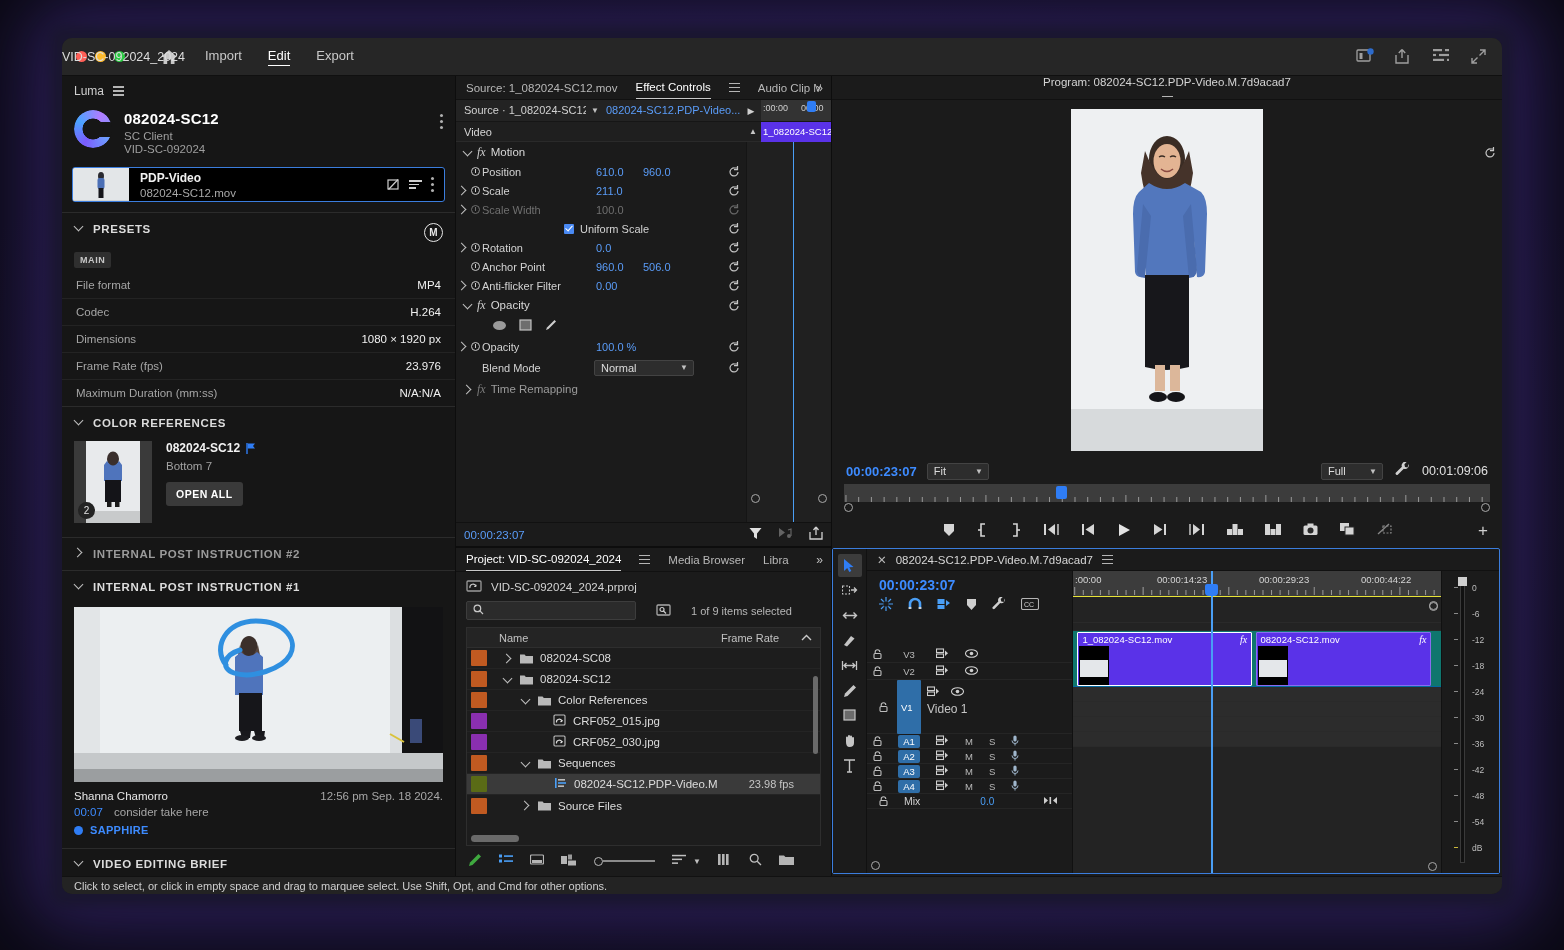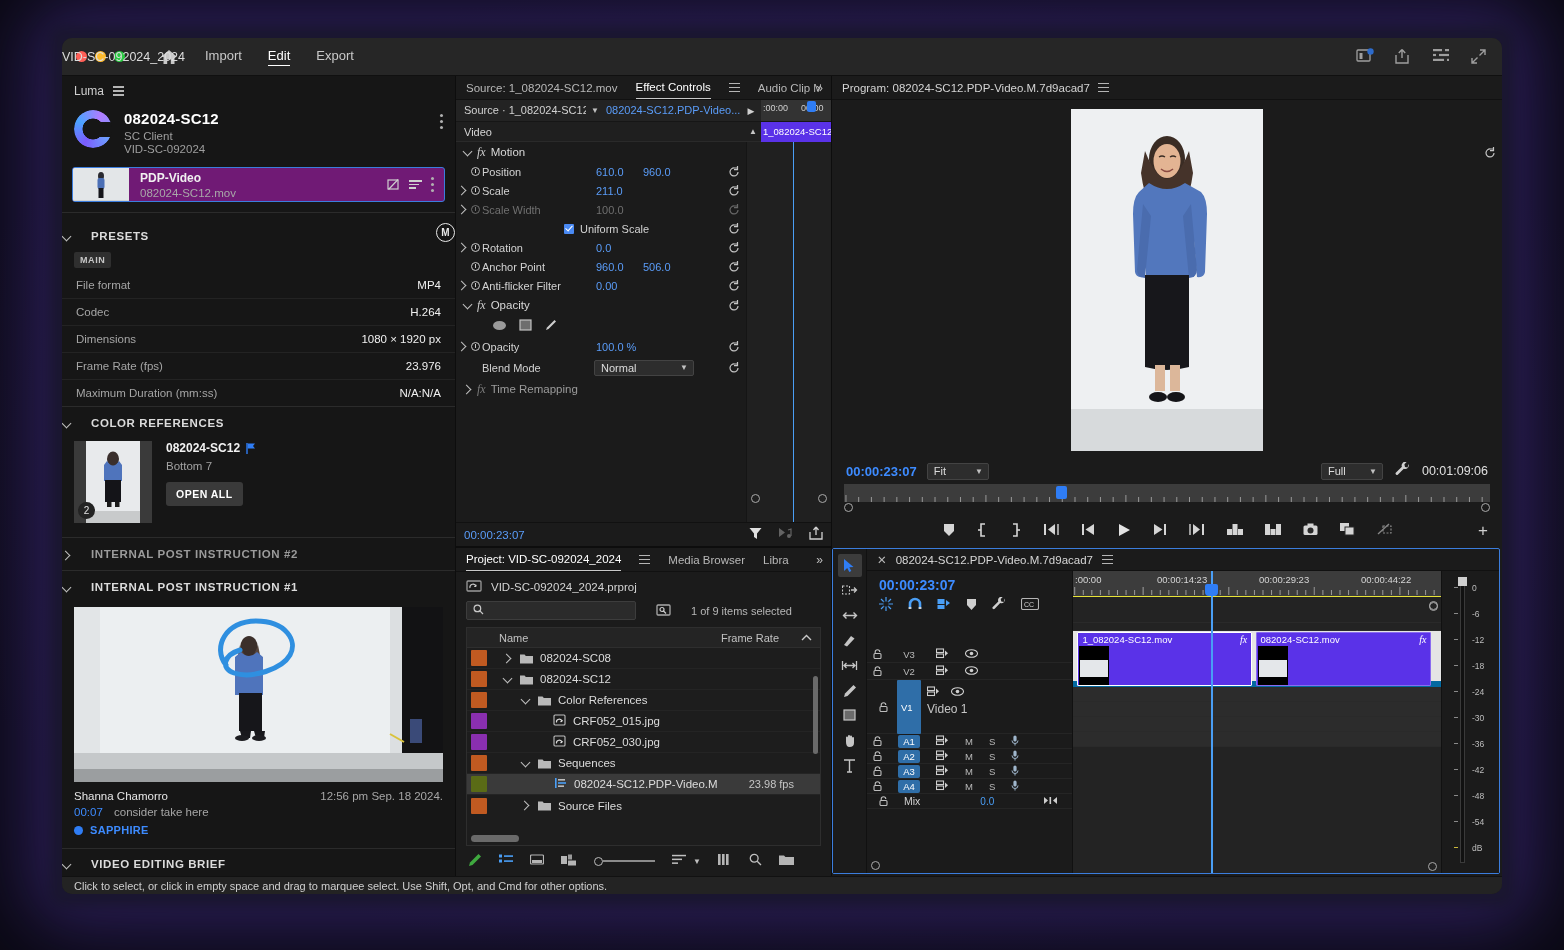--- a/index.html
+++ b/index.html
@@ -69,32 +69,32 @@
             mask: radial-gradient(circle, transparent 38%, #000 40%);
     position: relative; flex: none; }
   .proj-logo::after { content:''; position:absolute; right:-1px; top:12px; width:16px; height:15px; background:#161616; border-radius:3px; }
   .proj-texts .t1 { font-size: 15px; font-weight: bold; color: #fff; letter-spacing: .2px; }
   .proj-texts .t2 { font-size: 11.5px; color: #9e9e9e; margin-top: 3px; }
   .proj-texts .t3 { font-size: 11.5px; color: #9e9e9e; margin-top: 1px; }
   .kebab { margin-left: auto; display:flex; flex-direction:column; gap:3px; padding-top:4px;}
   .kebab i { width:3px;height:3px;border-radius:50%;background:#b0b0b0;display:block;}
 
   .asset-row { margin: 0 10px; border: 1px solid #3b7ddd; border-radius: 3px;
-    background: #701a75; display: flex; align-items: center; height: 46px; overflow: hidden; }
+    background: #000000; display: flex; align-items: center; height: 46px; overflow: hidden; }
   .asset-thumb { width: 56px; height: 44px; background: #dfe2e4; flex:none; position: relative; overflow:hidden;}
   .asset-txt { margin-left: 11px; }
   .asset-txt .a1 { font-size: 12px; font-weight: bold; color: #f0f0f0; }
   .asset-txt .a2 { font-size: 11.5px; color: #a8a8a8; margin-top: 2px;}
   .asset-icons { margin-left: auto; display: flex; align-items: center; gap: 9px; padding-right: 10px;}
   .ic-slash { width: 13px; height: 13px; position: relative;}
   .ic-lines { display:flex;flex-direction:column;gap:2px;align-items:flex-start;}
   .ic-lines i{display:block;height:1.5px;background:#cfcfcf;}
 
   .section { border-top: 1px solid #2b2b2b; }
-  .sec-head { display: flex; align-items: flex-end; gap: 20px; padding: 10px 0; }
+  .sec-head { display: flex; align-items: flex-start; gap: 10px; padding: 10px 12px; }
   .chev { width: 9px; height: 9px; position: relative; flex: none;}
   .chev::before{content:'';position:absolute;width:6px;height:6px;border-right:1.6px solid #c0c0c0;border-bottom:1.6px solid #c0c0c0;
     left:1px;top:0px;transform:rotate(45deg);}
   .chev.right::before{transform:rotate(-45deg);left:0px;top:1px;}
   .sec-title { font-size: 11.5px; font-weight: bold; letter-spacing: .6px; color: #dcdcdc; }
   .sec-title.dim { color: #9b9b9b; }
   .mbadge { margin-left:auto; width:19px;height:19px;border-radius:50%;border:1.4px solid #e8e8e8;
     display:flex;align-items:center;justify-content:center;font-size:10px;font-weight:bold;color:#e8e8e8;}
   .tag-main { display:inline-block;background:#2f2f2f;color:#c8c8c8;font-size:9px;font-weight:bold;
     letter-spacing:.6px;padding:3px 6px;border-radius:2px;margin:0 0 4px 12px;}
@@ -176,21 +176,21 @@
   .tbl-body { flex:1; overflow:hidden; position:relative;}
   .trow { display:flex;align-items:center;height:21px;font-size:11.5px;border-bottom:1px solid #242424;position:relative;}
   .trow.sel { background:#3a3a3a; }
   .cchip { width:16px;height:16px;margin-left:4px;flex:none;border-radius:1px;}
   .folder-ic { width:13px;height:11px;position:relative;flex:none;}
   .tname { color:#dcdcdc; white-space:nowrap;}
   .tfps { margin-left:auto; margin-right:26px; color:#c4c4c4; font-size:11px;}
   .proj-toolbar { display:flex;align-items:center;gap:17px;height:30px;padding:0 12px;}
 
   
-  .prog-head { height:24px;display:flex;align-items:center;gap:8px;padding:0 10px;font-size:11.5px;color:#d4d4d4;border-bottom:1px solid #111;}
+  .prog-head { height:24px;display:flex;align-items:center;gap:8px;padding:0 10px;font-size:11.5px;color:#d4d4d4;border-bottom:1px solid #111;flex-direction:column;}
   .prog-stage { flex:1; background:#1b1b1b; display:flex;align-items:center;justify-content:center;min-height:0;}
   .prog-video { width:192px; height:342px; background:#e9ecee; position:relative; overflow:hidden;}
   .prog-bar { height:22px;display:flex;align-items:center;gap:10px;padding:0 14px;font-size:12px;}
   .tc-blue { color:#3d8bff; font-weight:bold; font-size:13px;}
   .mini-sel { background:#2d2d2d;border:1px solid #434343;border-radius:2px;height:17px;width:62px;
     display:flex;align-items:center;padding:0 6px;font-size:11px;color:#dcdcdc;position:relative;}
   .mini-sel .cv{position:absolute;right:5px;font-size:8px;color:#c0c0c0;}
   .prog-scrub { height:18px;margin:2px 12px 0 12px;background:#3c3c3c;position:relative;}
   .prog-scrub .ticks{position:absolute;left:0;right:0;bottom:0;height:7px;}
   .play-head { position:absolute;width:11px;height:13px;background:#2f7df5;border-radius:2px;top:2px;}
@@ -1294,21 +1294,21 @@
                   <g stroke="#7a7a7a" stroke-width="0.9">
                     <path d="M82 -26 V8 M182 -26 V8 M282 -26 V8"></path>
                   </g>
                 </svg>
                 <div class="yellowbar"></div>
               </div>
 
               <div style="position:relative;height:26px;border-bottom:1px solid #2a2a2a;background:#232323"></div>
               <div style="position:relative;height:8px;border-bottom:1px solid #2a2a2a;background:#232323"></div>
 
-              <div style="position:relative;height:56px;background:#e5e5e5;border-bottom:6px solid #0369a1">
+              <div style="position:relative;height:56px;background:#0f766e;border-bottom:1px solid #0369a1">
                 <div class="clip sel" style="left:1.2%;width:47.5%;height:54px;top:1px">
                   <div class="cname">1_082024-SC12.mov</div>
                   <div class="fxm">fx</div>
                   <div class="thumbstrip">
                       <span class="f"></span>
                     </div>
                 </div>
                 <div class="clip" style="left:49.6%;width:47.8%;height:54px;top:1px">
                   <div class="cname">082024-SC12.mov</div>
                   <div class="fxm">fx</div>

